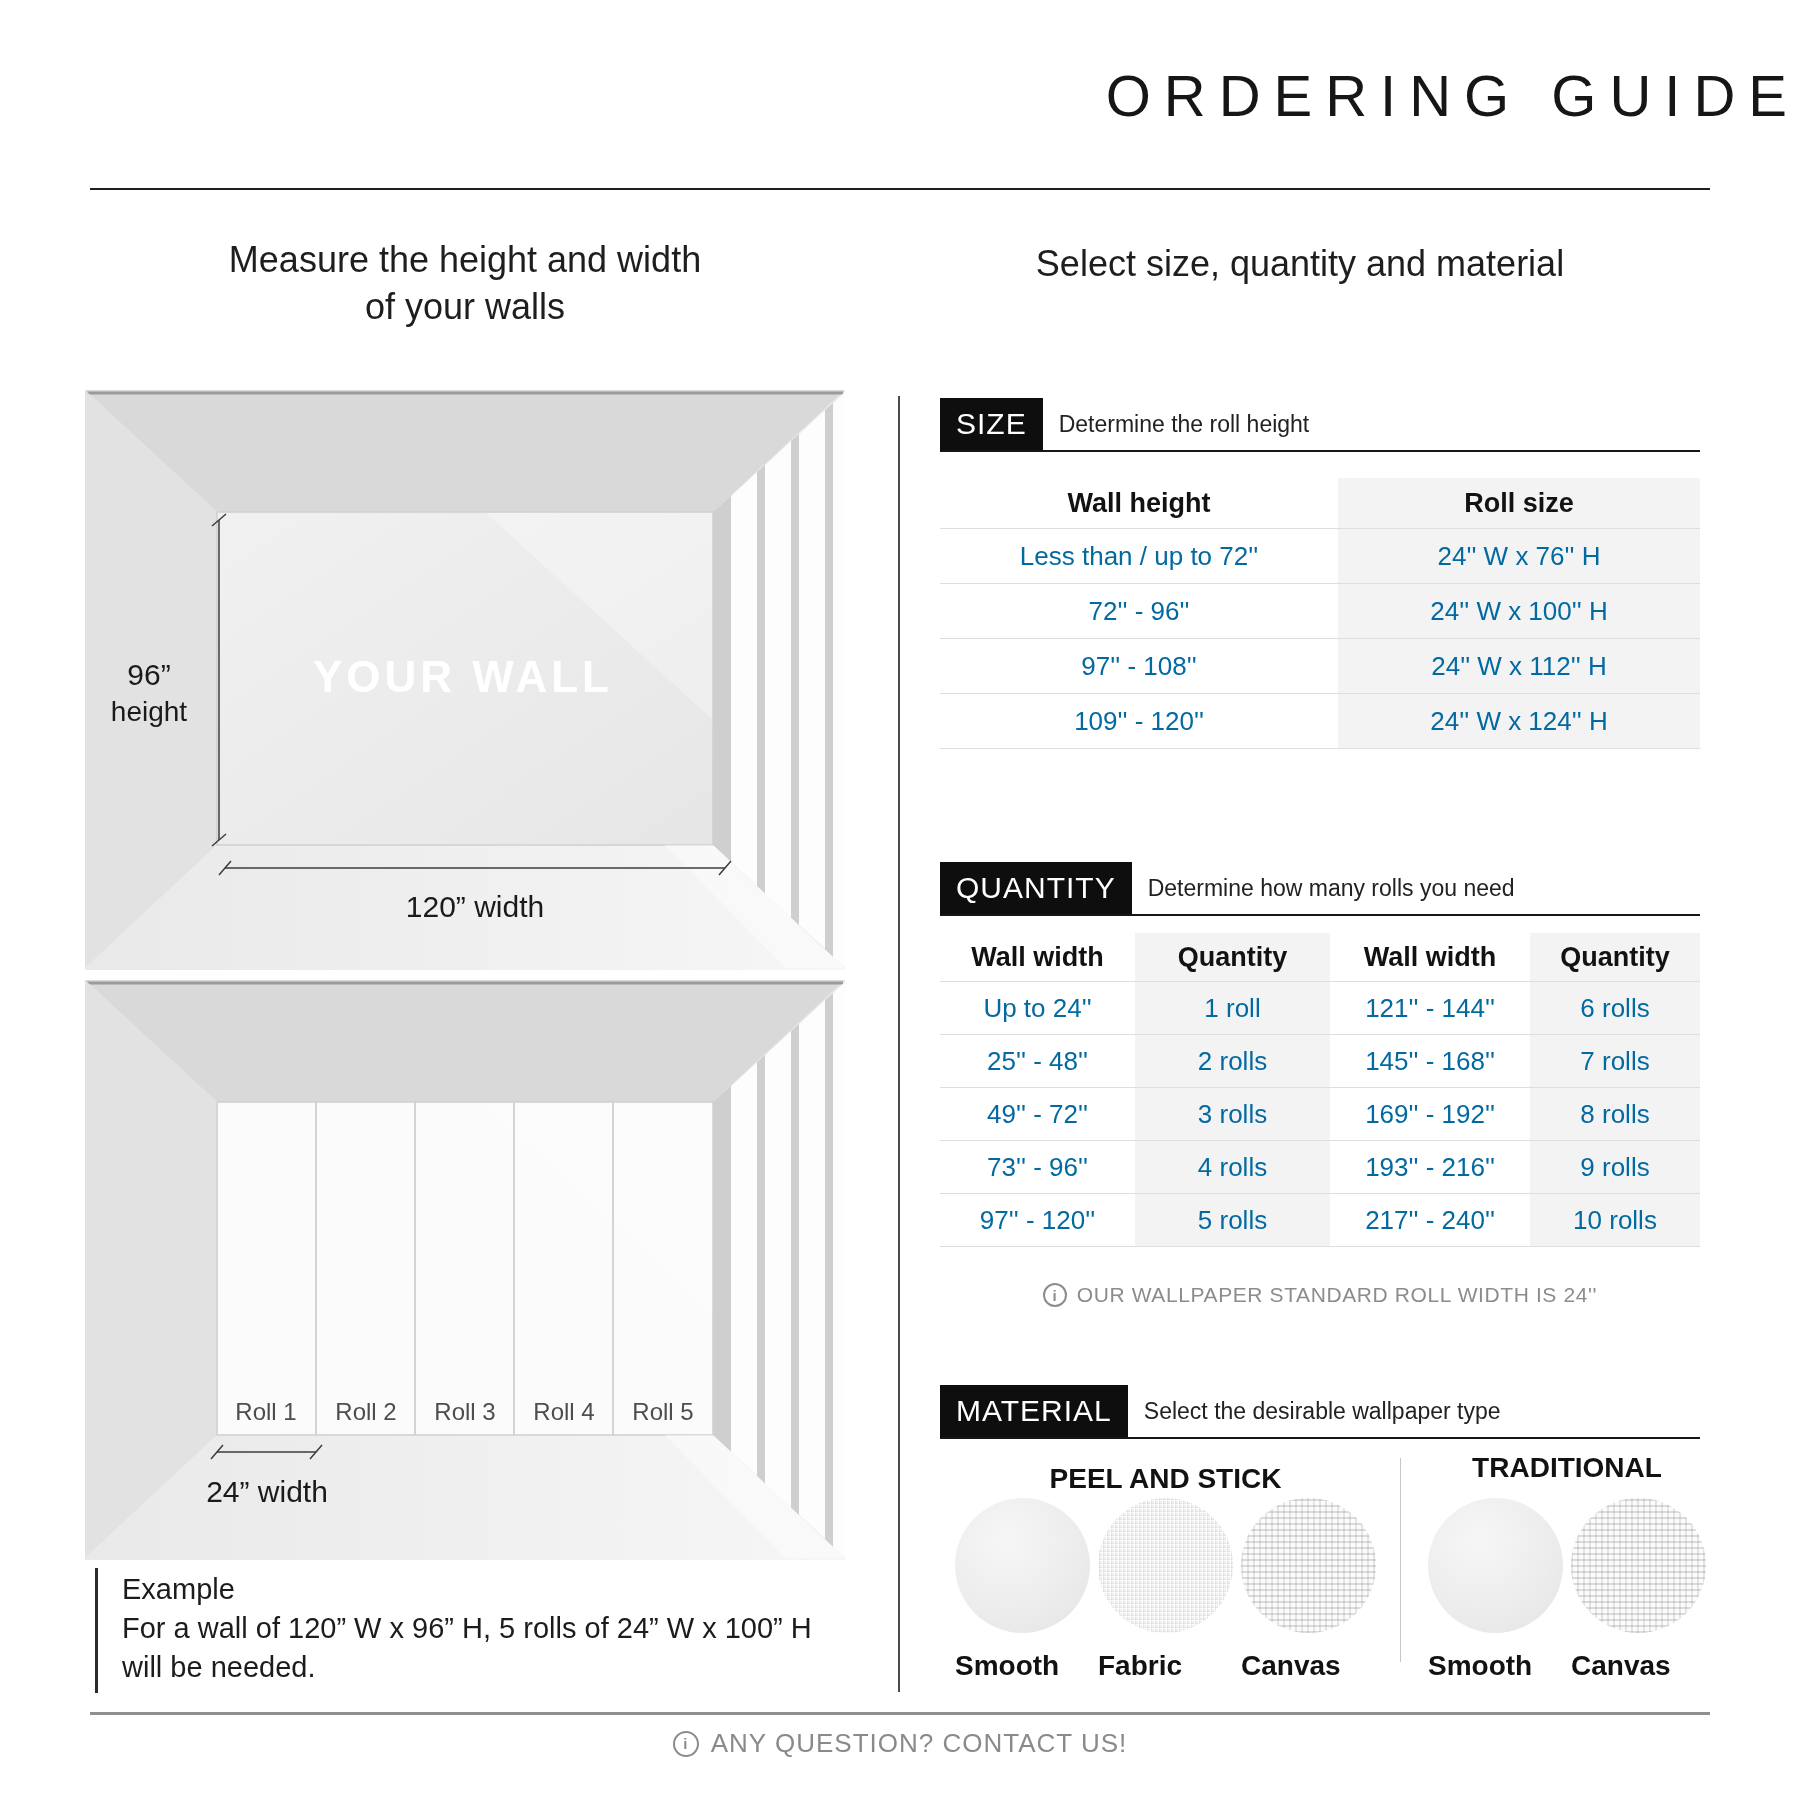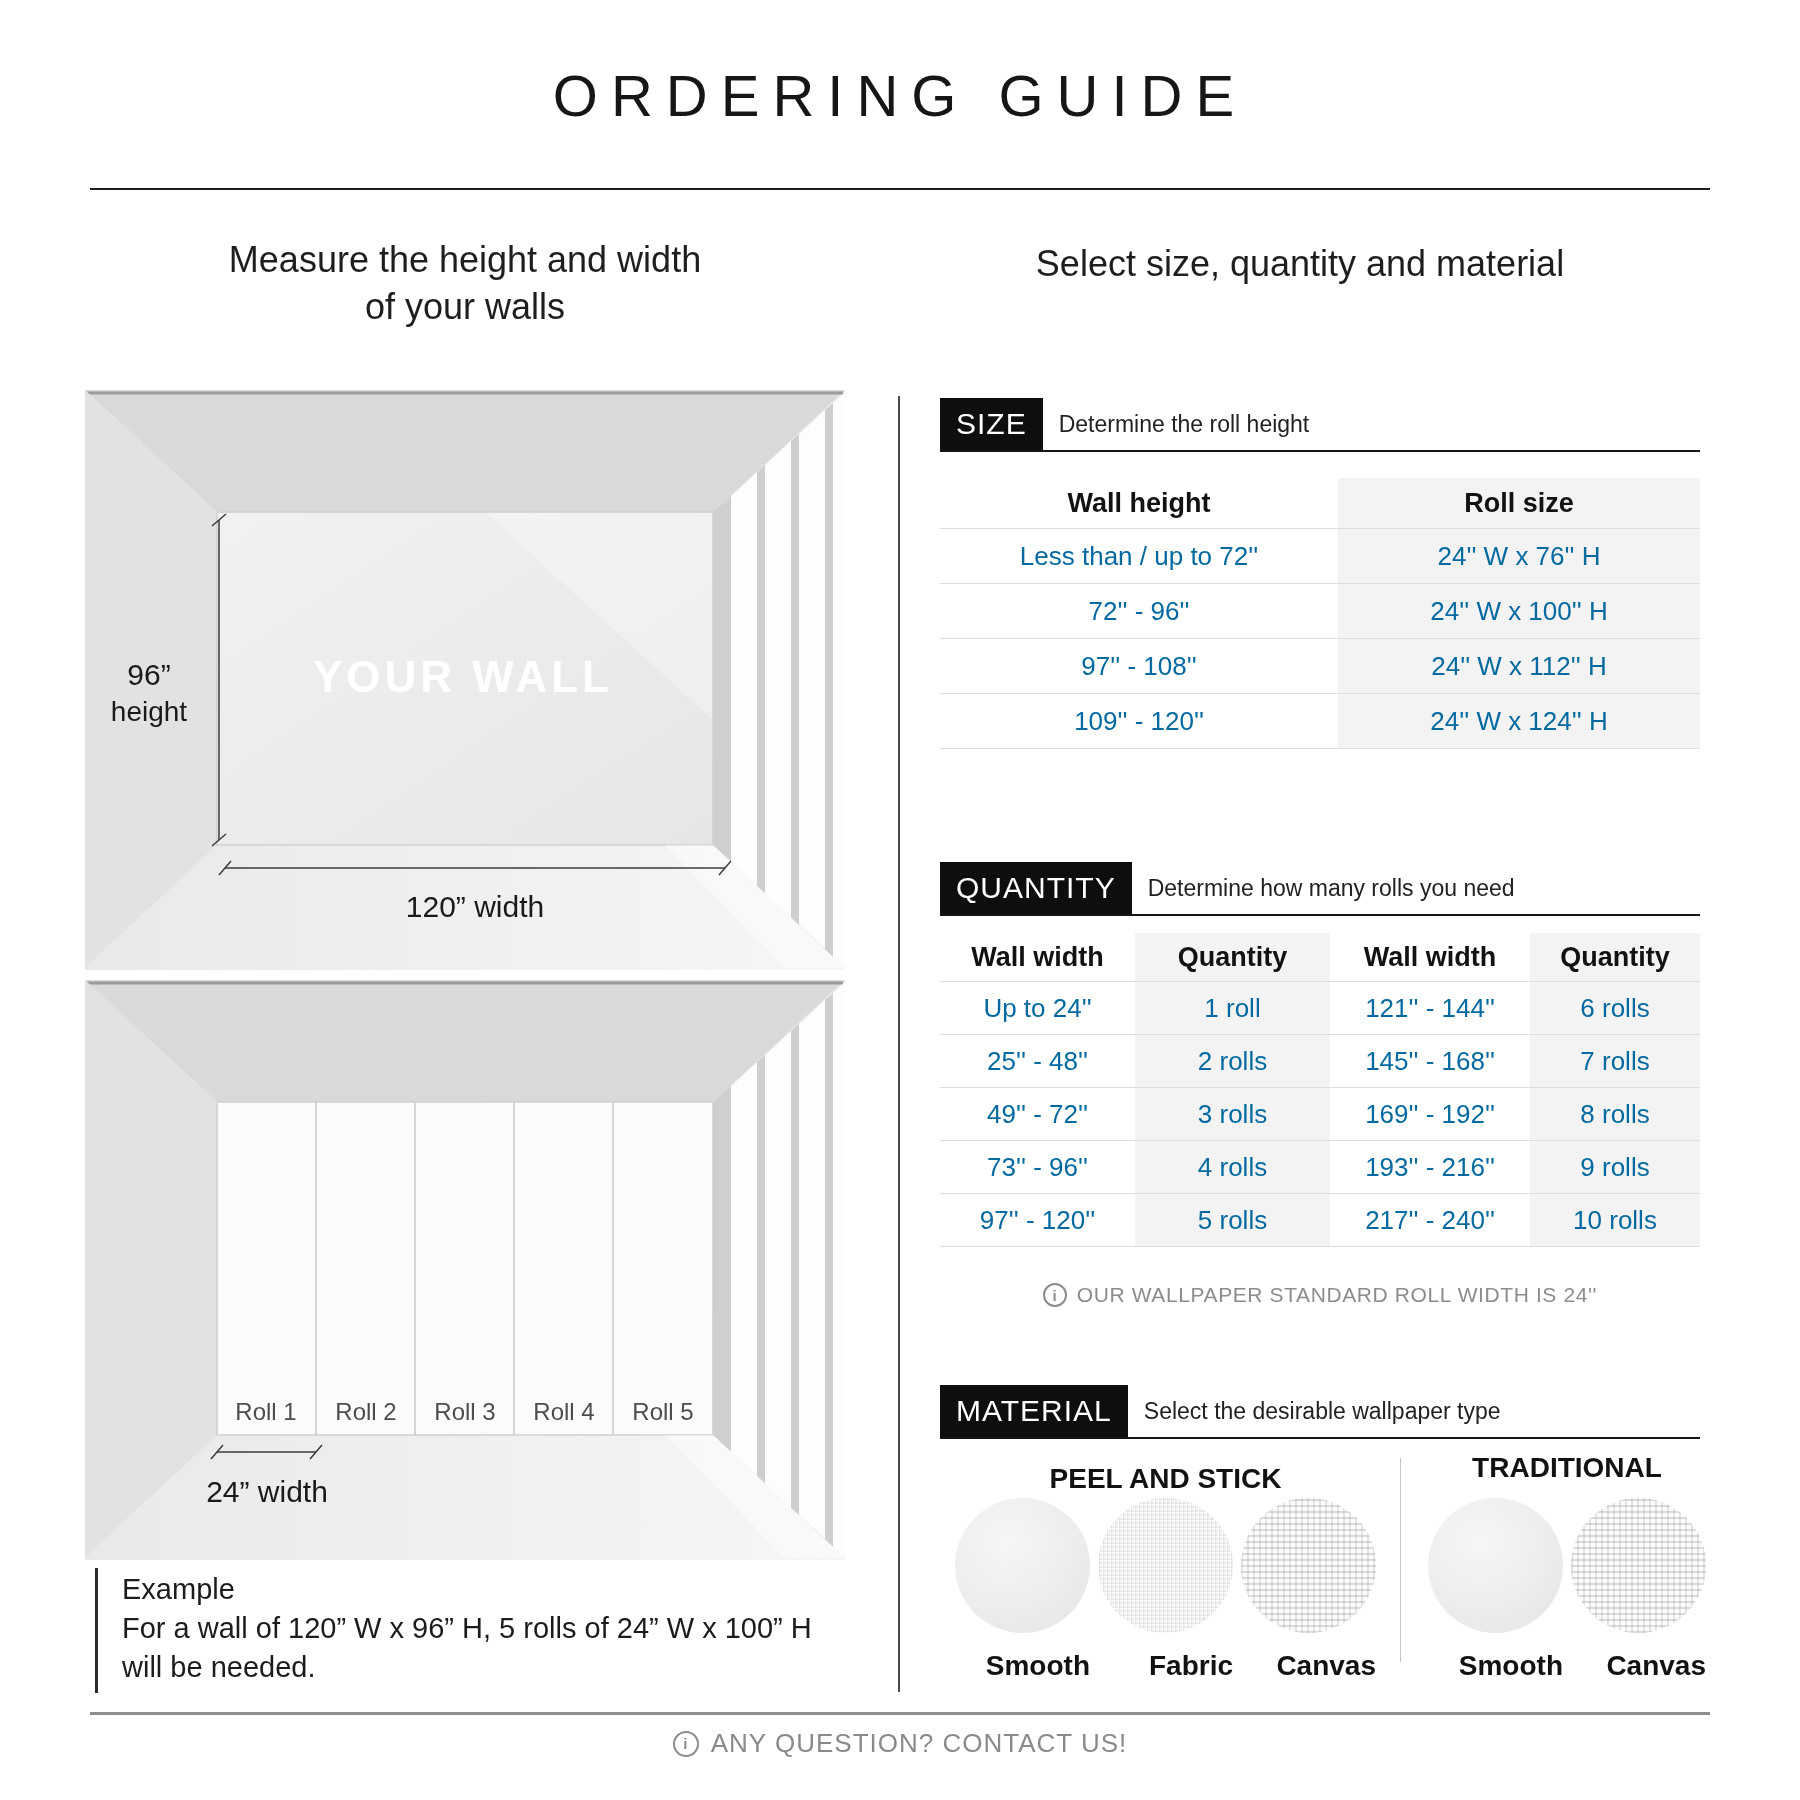--- a/index.html
+++ b/index.html
@@ -1,21 +1,21 @@
 <!DOCTYPE html>
 <html><head>
 <meta charset="utf-8">
 <style>
   html,body{margin:0;padding:0;background:#ffffff;}
   .page{position:relative;width:1800px;height:1800px;background:#ffffff;overflow:hidden;
         font-family:"Liberation Sans", sans-serif;color:#1a1a1a;}
   .abs{position:absolute;}
 
   
-  .title{left:0;top:62px;width:1800px;text-align:center;font-size:58px;font-weight:500;
+  .title{left:0;top:62px;width:1800px;text-align:right;font-size:58px;font-weight:500;
          letter-spacing:13px;color:#161616;}
   .title-rule{left:90px;top:188px;width:1620px;height:2px;background:#1f1f1f;}
 
   
   .col-heading{font-size:36px;line-height:47px;text-align:center;color:#1e1e1e;font-weight:400;}
   .left-heading{left:85px;top:236px;width:760px;}
   .right-heading{left:900px;top:240px;width:800px;}
 
   
   .col-divider{left:898px;top:396px;width:2px;height:1296px;background:#4a4a4a;}
@@ -64,21 +64,21 @@
   .mat-group-title{font-size:28px;font-weight:bold;color:#121212;text-align:center;top:1452px;}
   .mat-divider{left:1400px;top:1458px;width:1px;height:204px;background:#c6c6c6;}
   .swatch{width:135px;height:135px;border-radius:50%;top:1498px;}
   .tex-smooth{background:radial-gradient(circle at 38% 32%, #f6f6f6 0%, #ededed 55%, #e3e3e3 100%);}
   .tex-fabric{background-color:#eff0ef;background-image:
       repeating-linear-gradient(90deg, rgba(255,255,255,0.85) 0 1px, rgba(0,0,0,0.05) 1px 2px, transparent 2px 4px),
       repeating-linear-gradient(0deg, rgba(255,255,255,0.85) 0 1px, rgba(0,0,0,0.05) 1px 2px, transparent 2px 4px);}
   .tex-canvas{background-color:#fbfbfb;background-image:
       repeating-linear-gradient(0deg, rgba(125,125,125,0.25) 0 2px, transparent 2px 6px),
       repeating-linear-gradient(90deg, rgba(125,125,125,0.18) 0 2px, transparent 2px 6px);}
-  .swatch-label{width:135px;top:1650px;text-align:right;font-size:28px;font-weight:bold;color:#121212;}
+  .swatch-label{width:135px;top:1650px;text-align:left;font-size:28px;font-weight:bold;color:#121212;}
 
   
   .footer-rule{left:90px;top:1712px;width:1620px;height:3px;background:#8f8f8f;}
   .footer{left:0;top:1728px;width:1800px;display:flex;align-items:center;justify-content:center;
           gap:12px;font-size:26px;color:#8a8a8a;letter-spacing:1px;}
   .footer .info-icon{width:26px;height:26px;}
 </style>
 </head>
 <body>
 

